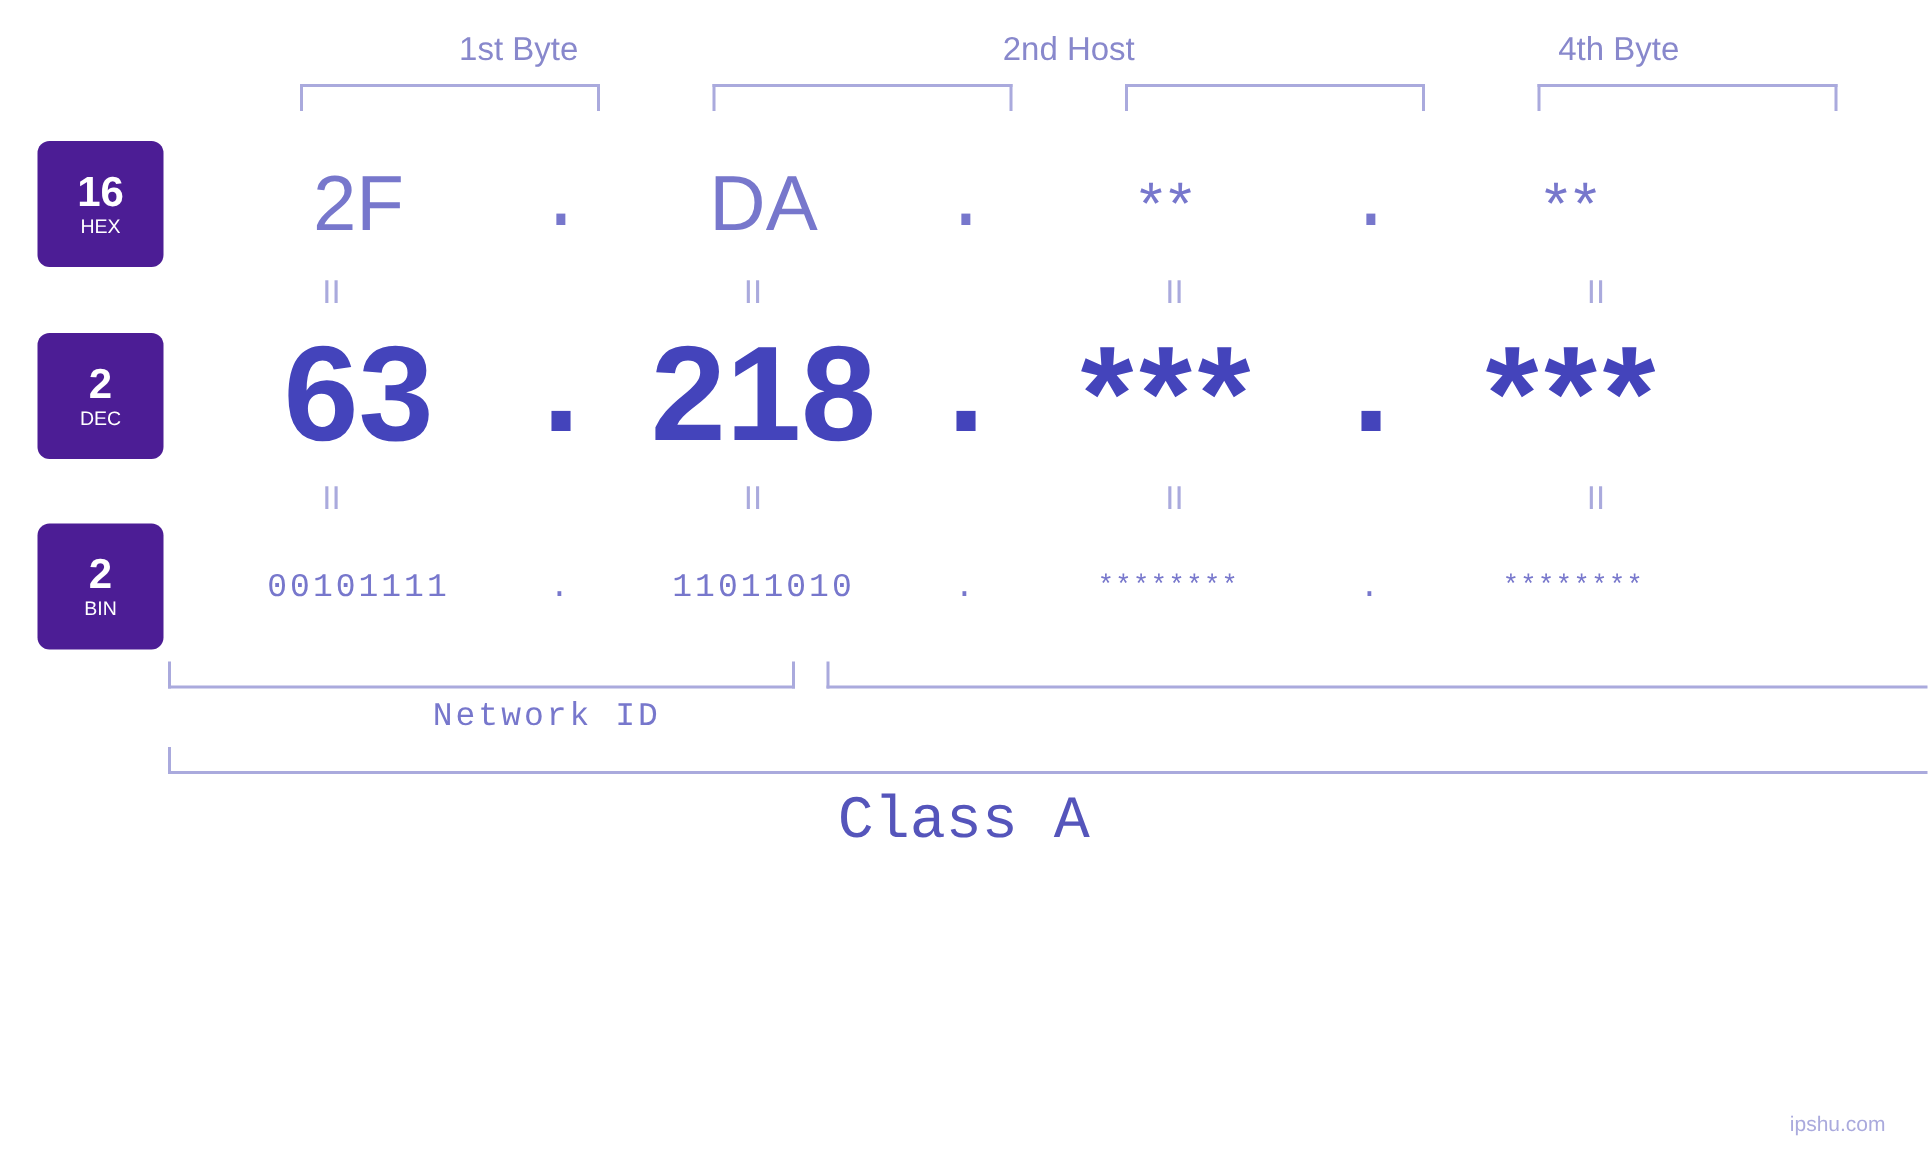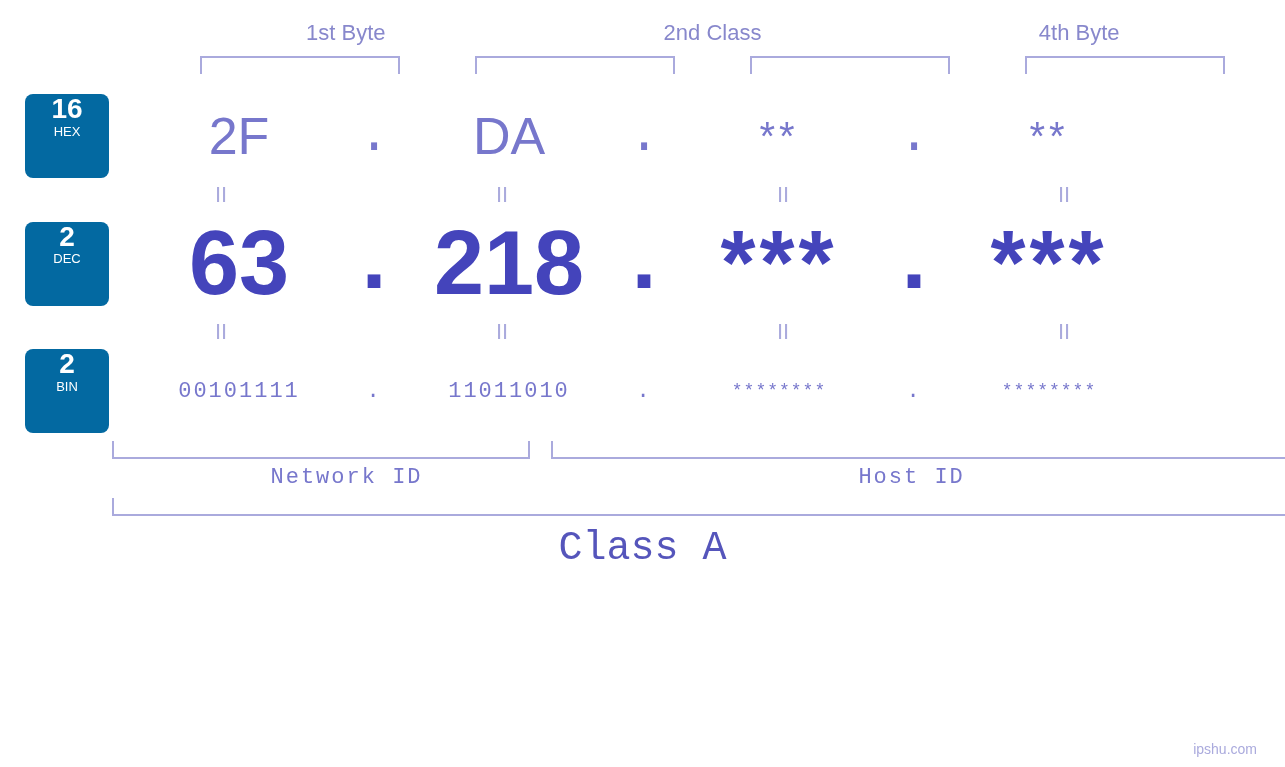--- a/index.html
+++ b/index.html
@@ -60,25 +60,26 @@
     .base-row {
       display: flex;
       align-items: center;
       width: 1235px;
       margin-bottom: 0px;
     }
 
     .base-badge {
       width: 84px;
       height: 84px;
-      background: #0369a1;
+      background: #4c1d95;
       border-radius: 8px;
       display: flex;
       flex-direction: column;
       align-items: center;
+      justify-content: center;
       flex-shrink: 0;
       margin-right: 20px;
     }
 
     .base-number {
       color: #ffffff;
       font-size: 28px;
       font-weight: bold;
       font-family: Arial, sans-serif;
       line-height: 1.1;
@@ -264,21 +265,21 @@
       letter-spacing: 1px;
     }
   </style>
 </head>
 <body>
 
 <div class="main-container">
 
   <div class="byte-headers">
     <div class="byte-header">1st Byte</div>
-    <div class="byte-header">2nd Class</div>
+    <div class="byte-header">2nd Host</div>
     <div class="byte-header">4th Byte</div>
   </div>
 
   <div class="brackets-row">
     <div class="bracket"></div>
     <div class="bracket"></div>
     <div class="bracket"></div>
     <div class="bracket"></div>
   </div>
 
@@ -388,21 +389,20 @@
 
   <div style="display:flex; width:1185px; margin-left:124px; margin-top:8px;">
     <div class="network-bracket"></div>
     <div style="width:12px;"></div>
     <div class="host-bracket"></div>
   </div>
 
   <div class="id-labels">
     <div class="network-id-label">Network ID</div>
     <div style="width:22px;"></div>
-    <div class="host-id-label">Host ID</div>
   </div>
 
   <div class="overall-bracket"></div>
 
   <div class="class-label">Class A</div>
 
   <div class="watermark">ipshu.com</div>
 
 </div>
 

